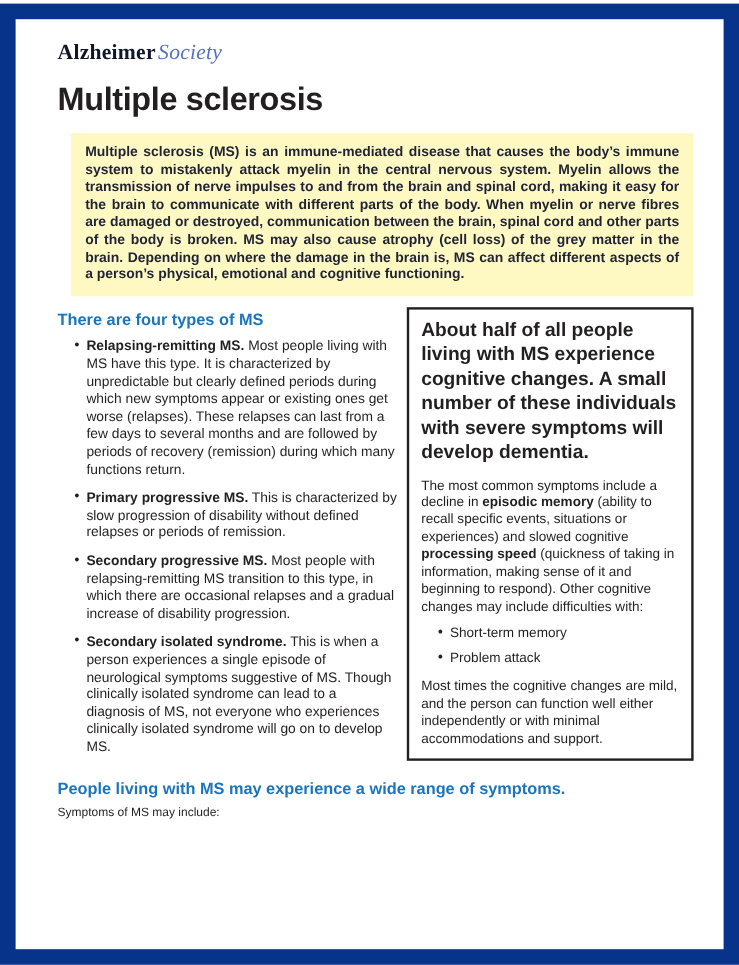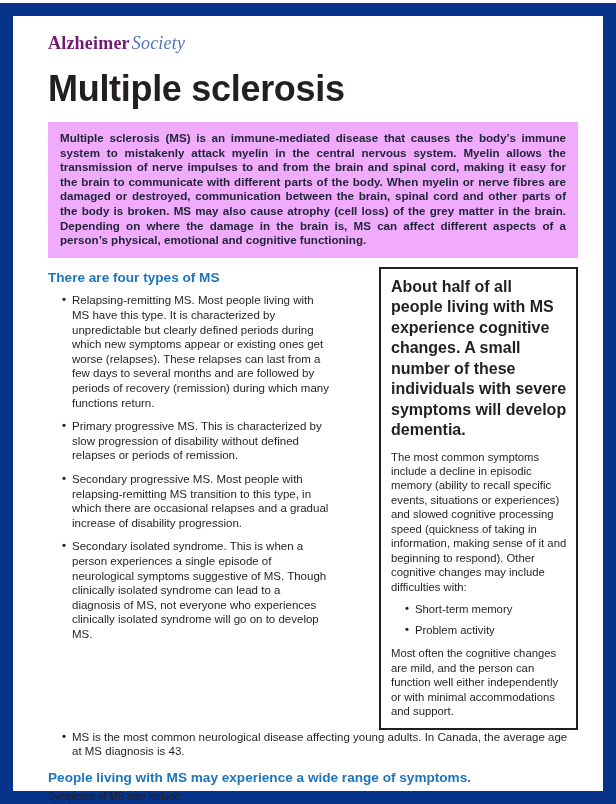--- a/index.html
+++ b/index.html
@@ -9,48 +9,48 @@
   }
   .frame{
     position:absolute;left:0;top:3px;width:616px;height:801px;
     border:13px solid #08338a;box-sizing:border-box;background:#ffffff;
   }
   .content{
     padding:13px 25px 0 35px;box-sizing:border-box;height:100%;
   }
   
   .logo{margin:4px 0 14px 0;font-family:"Liberation Serif",serif;font-size:18px;letter-spacing:.2px;}
-  .logo-main{font-weight:bold;color:#701a75;}
+  .logo-main{font-weight:bold;color:#0f172a;}
   .logo-italic{font-style:italic;color:#5574b8;margin-left:2px;}
   
   h1{
-    font-size:36px;margin:0 0 12px 0;color:#231f20;letter-spacing:-.3px;
+    font-size:27px;margin:0 0 12px 0;color:#231f20;letter-spacing:-.3px;
   }
   
   .intro-box{
-    background:#f0abfc;padding:9px 12px 10px 12px;margin-bottom:11px;
+    background:#fef9c3;padding:9px 12px 10px 12px;margin-bottom:11px;margin-left:11px;
   }
   .intro-box p{
     margin:0;font-size:11.6px;font-weight:bold;line-height:1.26;
     text-align:justify;color:#1f2335;
   }
   
-  .columns{display:flex;align-items:flex-start;gap:40px;}
+  .columns{display:flex;align-items:flex-start;}
   .left-col{width:291px;flex:0 0 291px;padding-right:8px;box-sizing:border-box;}
   h2{
     font-size:13.6px;color:#1b75bc;margin:0 0 7px 0;line-height:1.3;
   }
   h2.wide{margin-top:10px;margin-bottom:5px;}
   ul.bullets{list-style:none;margin:0 0 2px 0;padding:0 0 0 14px;}
   ul.bullets li{
     position:relative;padding-left:10px;margin-bottom:9px;
     font-size:11.5px;line-height:1.27;
   }
   ul.bullets li::before{content:"\2022";position:absolute;left:0;top:-1px;font-weight:bold;}
-  .b{font-weight:normal;}
+  .b{font-weight:bold;}
   
   .info-box{
     flex:1;border:2px solid #231f20;padding:8px 9px 9px 10px;
     box-sizing:border-box;margin-top:-2px;
   }
   .box-heading{
     margin:0 0 9px 0;font-size:16px;font-weight:bold;line-height:1.28;color:#231f20;
   }
   .box-para{margin:0 0 8px 0;font-size:11.3px;line-height:1.28;}
   .info-box ul{list-style:none;margin:0 0 9px 0;padding:0 0 0 14px;}
@@ -86,27 +86,26 @@
           <li><span class="b">Secondary progressive MS.</span><span> Most people with relapsing-remitting MS transition to this type, in which there are occasional relapses and a gradual increase of disability progression.</span></li>
           <li><span class="b">Secondary isolated syndrome.</span><span> This is when a person experiences a single episode of neurological symptoms suggestive of MS. Though clinically isolated syndrome can lead to a diagnosis of MS, not everyone who experiences clinically isolated syndrome will go on to develop MS.</span></li>
         </ul>
       </div>
 
       <div class="info-box">
         <p class="box-heading">About half of all people living with MS experience cognitive changes. A small number of these individuals with severe symptoms will develop dementia.</p>
         <p class="box-para"><span>The most common symptoms include a decline in </span><span class="b">episodic memory</span><span> (ability to recall specific events, situations or experiences) and slowed cognitive </span><span class="b">processing speed</span><span> (quickness of taking in information, making sense of it and beginning to respond). Other cognitive changes may include difficulties with:</span></p>
         <ul>
           <li>Short-term memory</li>
-          <li>Problem activity</li>
+          <li>Problem attack</li>
         </ul>
-        <p class="box-para last">Most often the cognitive changes are mild, and the person can function well either independently or with minimal accommodations and support.</p>
+        <p class="box-para last">Most times the cognitive changes are mild, and the person can function well either independently or with minimal accommodations and support.</p>
       </div>
     </div>
 
     <ul class="bullets">
-      <li>MS is the most common neurological disease affecting young adults. In Canada, the average age at MS diagnosis is 43.</li>
     </ul>
 
     <h2 class="wide">People living with MS may experience a wide range of symptoms.</h2>
     <p class="sym-intro">Symptoms of MS may include:</p>
 
   </div>
 </div>
 
 </body></html>

